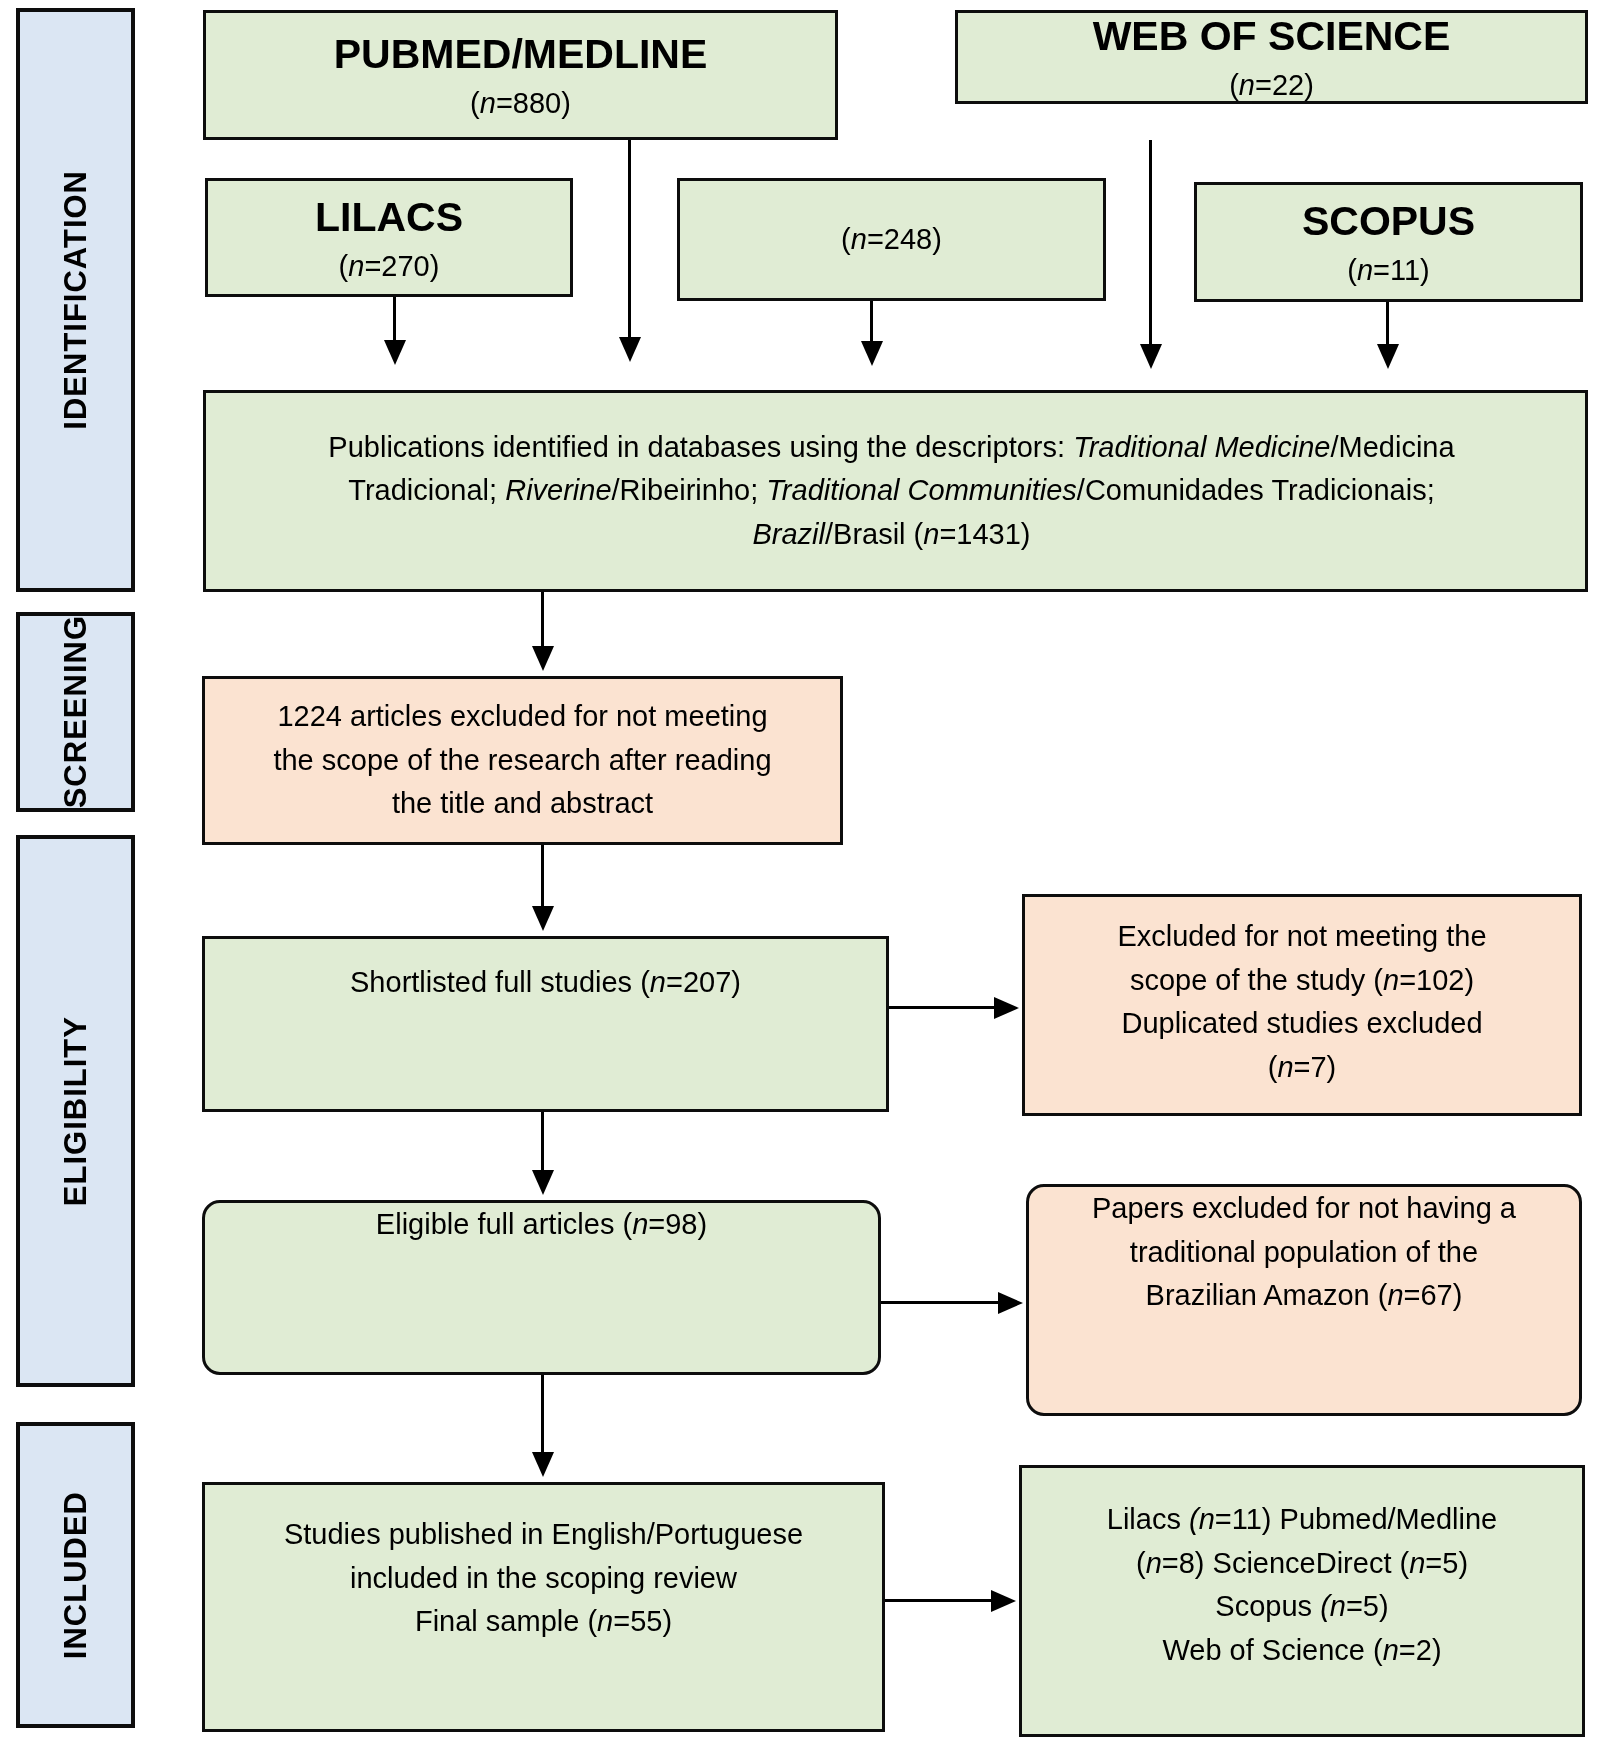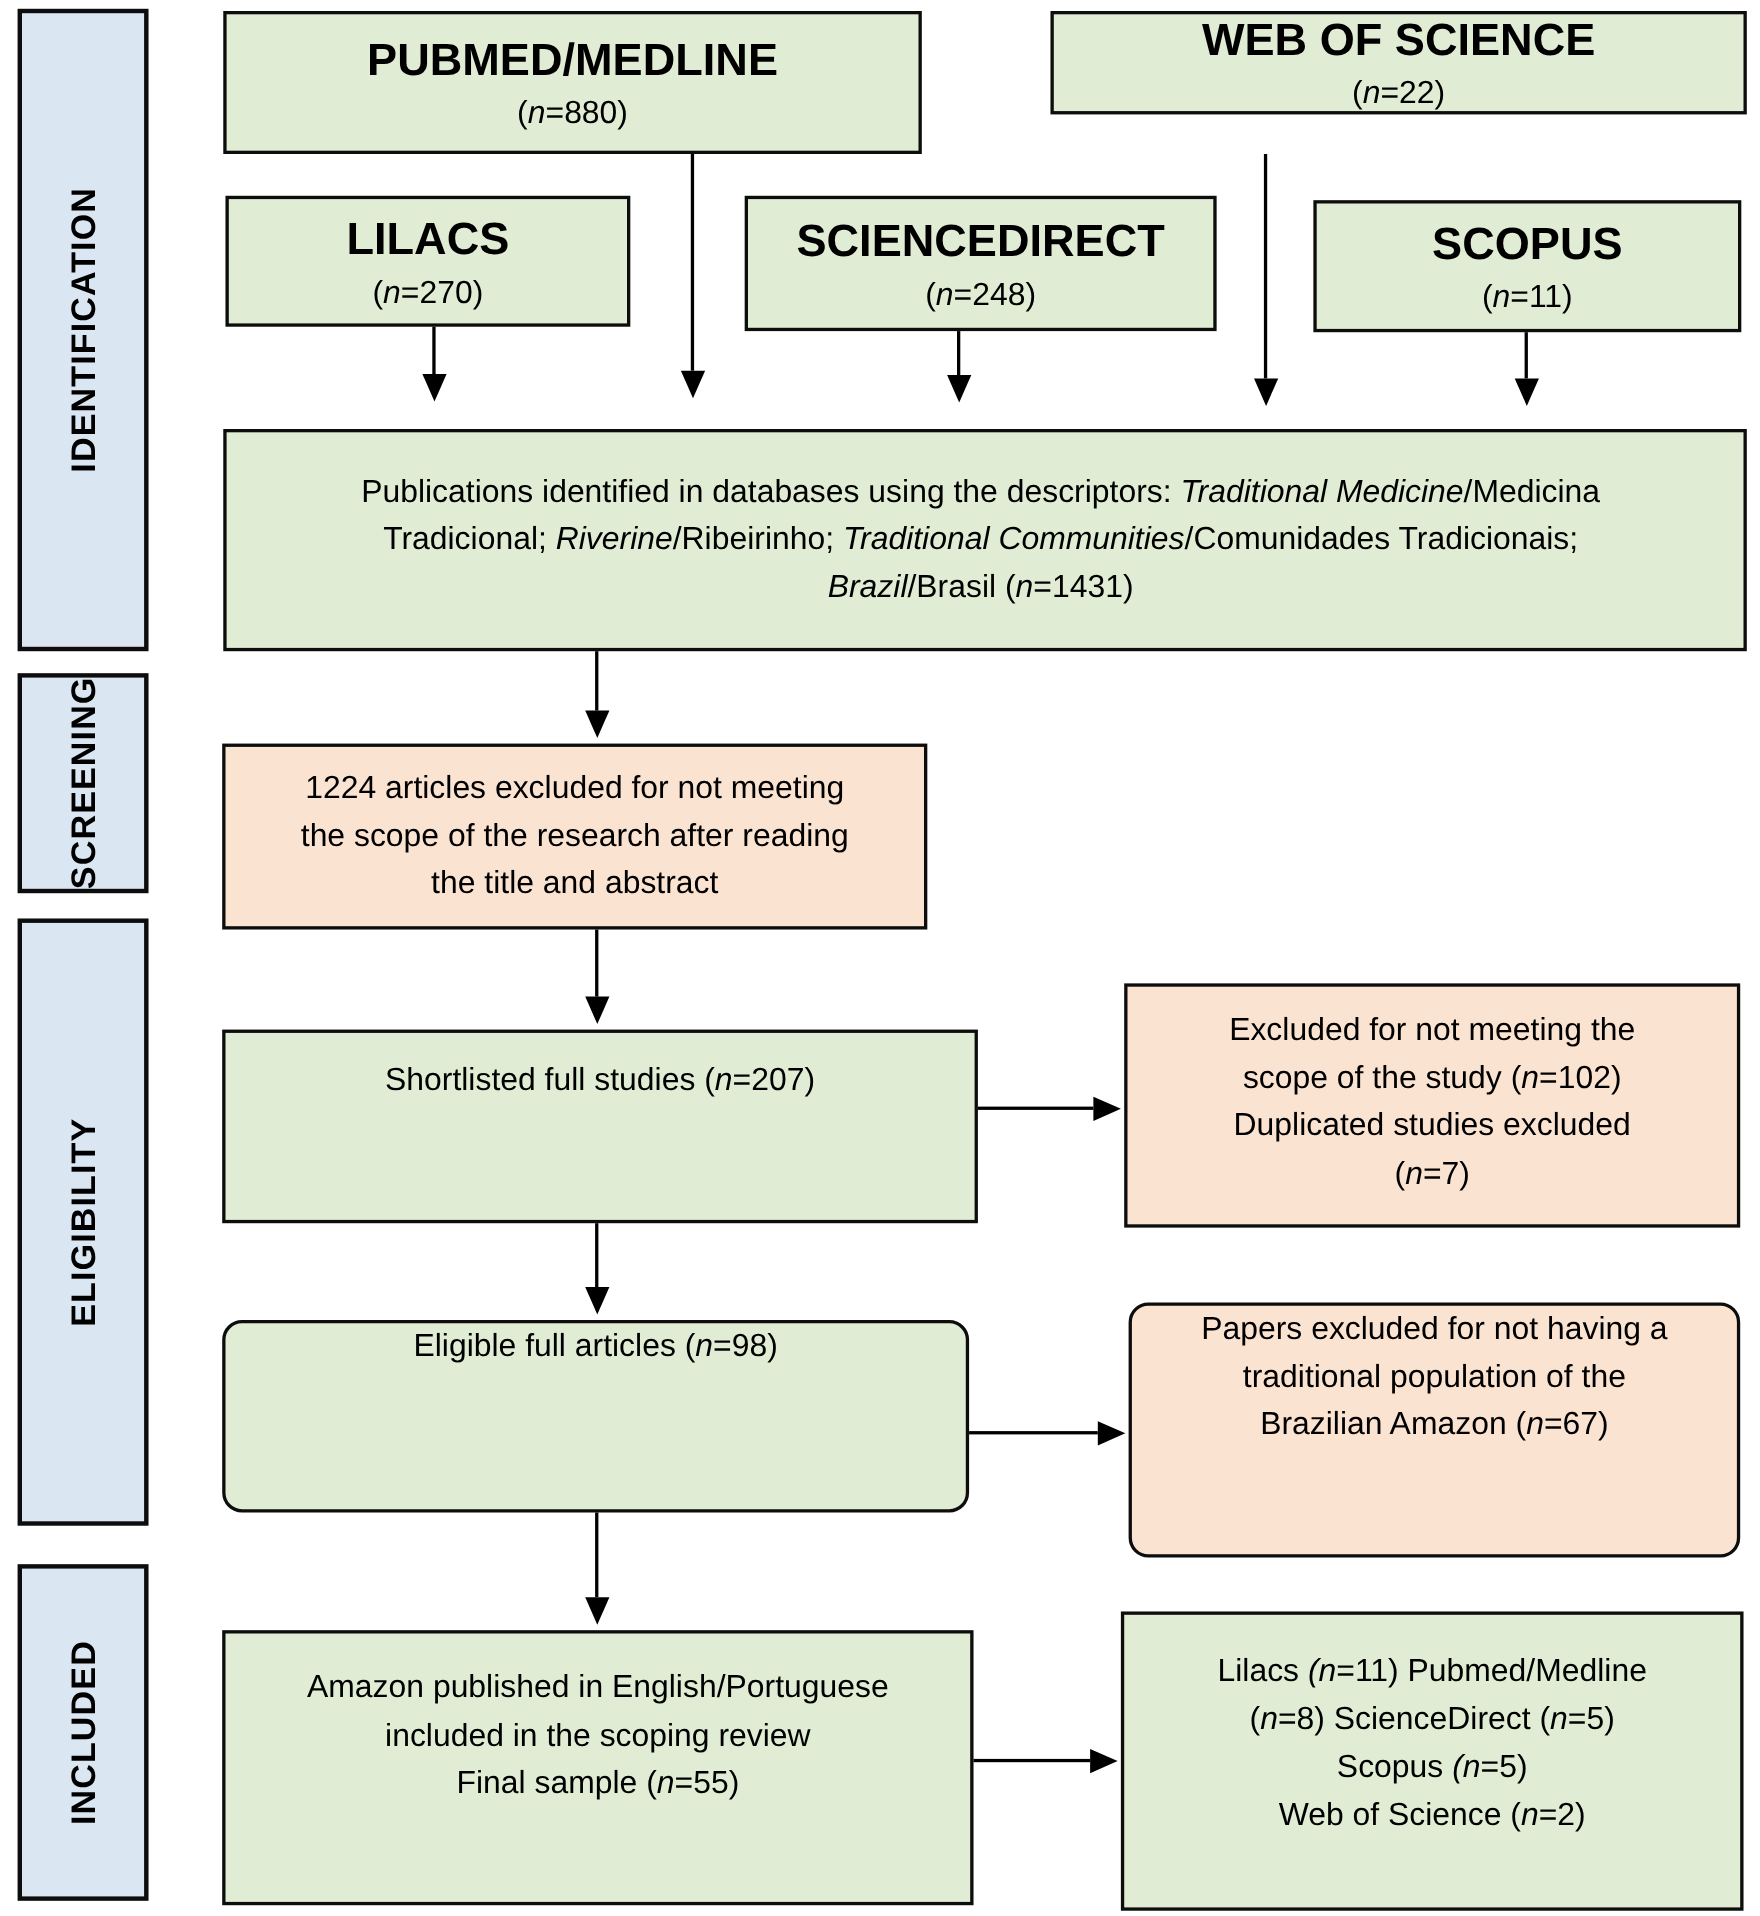--- a/index.html
+++ b/index.html
@@ -73,21 +73,20 @@
     </div>
   <div class="box bg-green db" style="left:955px;top:10px;width:633px;height:94px">
       <div><span class="bd">WEB OF SCIENCE</span></div>
       <div><span>(</span><span class="it">n</span><span>=22)</span></div>
     </div>
   <div class="box bg-green db" style="left:205px;top:178px;width:368px;height:119px">
       <div><span class="bd">LILACS</span></div>
       <div><span>(</span><span class="it">n</span><span>=270)</span></div>
     </div>
   <div class="box bg-green db" style="left:677px;top:178px;width:429px;height:123px">
-      <div><span class="bd">SCIENCEDIRECT</span></div>
       <div><span>(</span><span class="it">n</span><span>=248)</span></div>
     </div>
   <div class="box bg-green db" style="left:1194px;top:182px;width:389px;height:120px">
       <div><span class="bd">SCOPUS</span></div>
       <div><span>(</span><span class="it">n</span><span>=11)</span></div>
     </div>
 
   <div class="box bg-green vcenter pad-wide" style="left:203px;top:390px;width:1385px;height:202px">
       <div><span>Publications identified in databases using the descriptors: </span><span class="it">Traditional Medicine</span><span>/Medicina</span></div>
       <div><span>Tradicional; </span><span class="it">Riverine</span><span>/Ribeirinho; </span><span class="it">Traditional Communities</span><span>/Comunidades Tradicionais;</span></div>
@@ -115,21 +114,21 @@
       <div><span>Eligible full articles (</span><span class="it">n</span><span>=98)</span></div>
     </div>
 
   <div class="box bg-pink pt20" style="left:1026px;top:1184px;width:556px;height:232px">
       <div><span>Papers excluded for not having a</span></div>
       <div><span>traditional population of the</span></div>
       <div><span>Brazilian Amazon (</span><span class="it">n</span><span>=67)</span></div>
     </div>
 
   <div class="box bg-green pt28" style="left:202px;top:1482px;width:683px;height:250px">
-      <div><span>Amazon published in English/Portuguese</span></div>
+      <div><span>Studies published in English/Portuguese</span></div>
       <div><span>included in the scoping review</span></div>
       <div><span>Final sample (</span><span class="it">n</span><span>=55)</span></div>
     </div>
 
   <div class="box bg-green pt24" style="left:1019px;top:1465px;width:566px;height:272px">
       <div><span>Lilacs </span><span class="it">(n</span><span>=11) Pubmed/Medline</span></div>
       <div><span>(</span><span class="it">n</span><span>=8) ScienceDirect (</span><span class="it">n</span><span>=5)</span></div>
       <div><span>Scopus </span><span class="it">(n</span><span>=5)</span></div>
       <div><span>Web of Science (</span><span class="it">n</span><span>=2)</span></div>
     </div>

